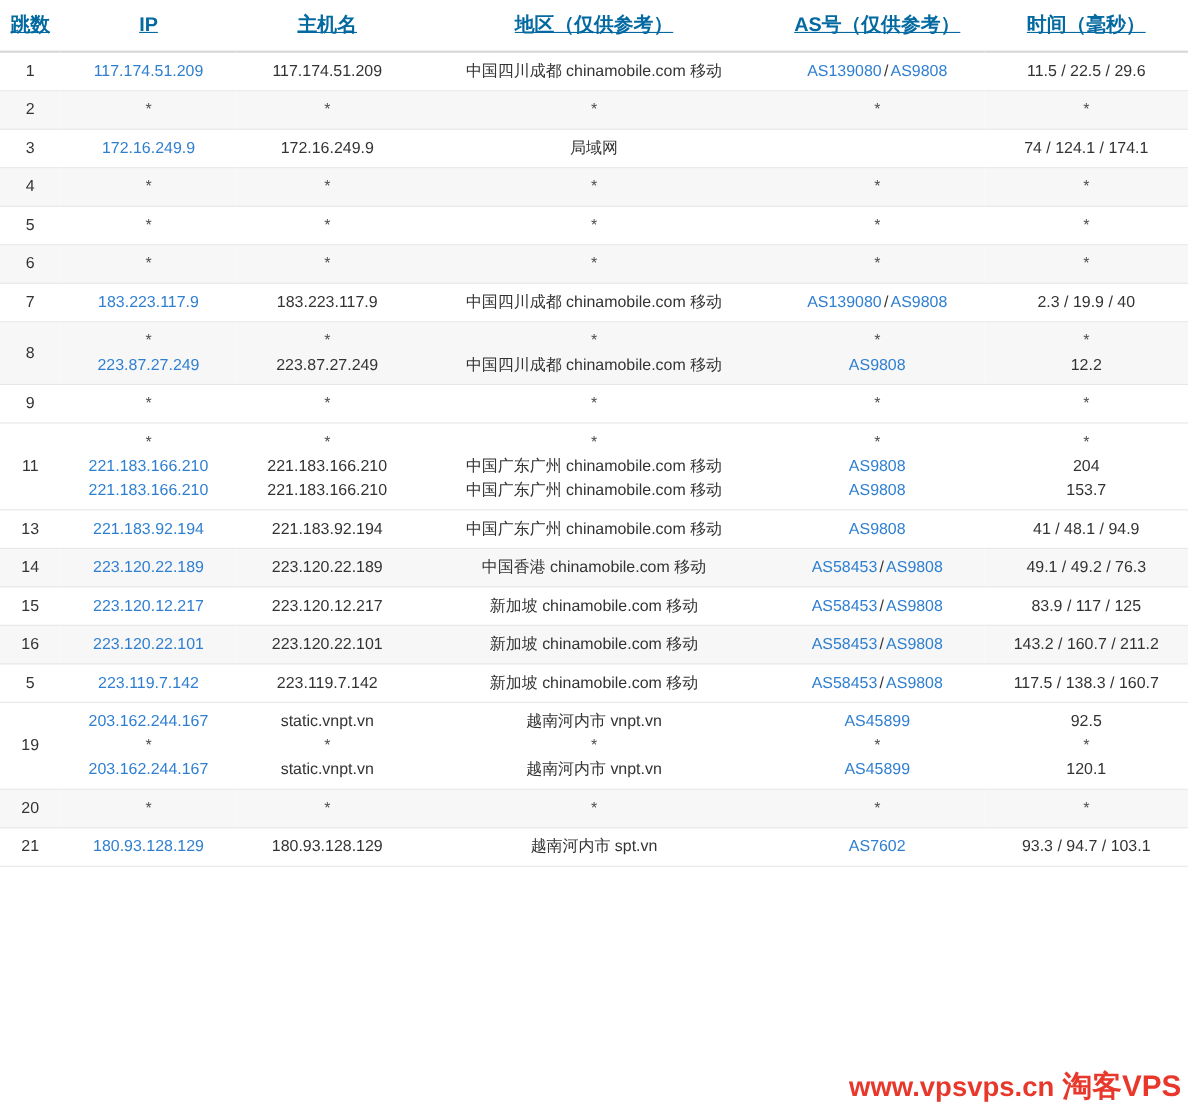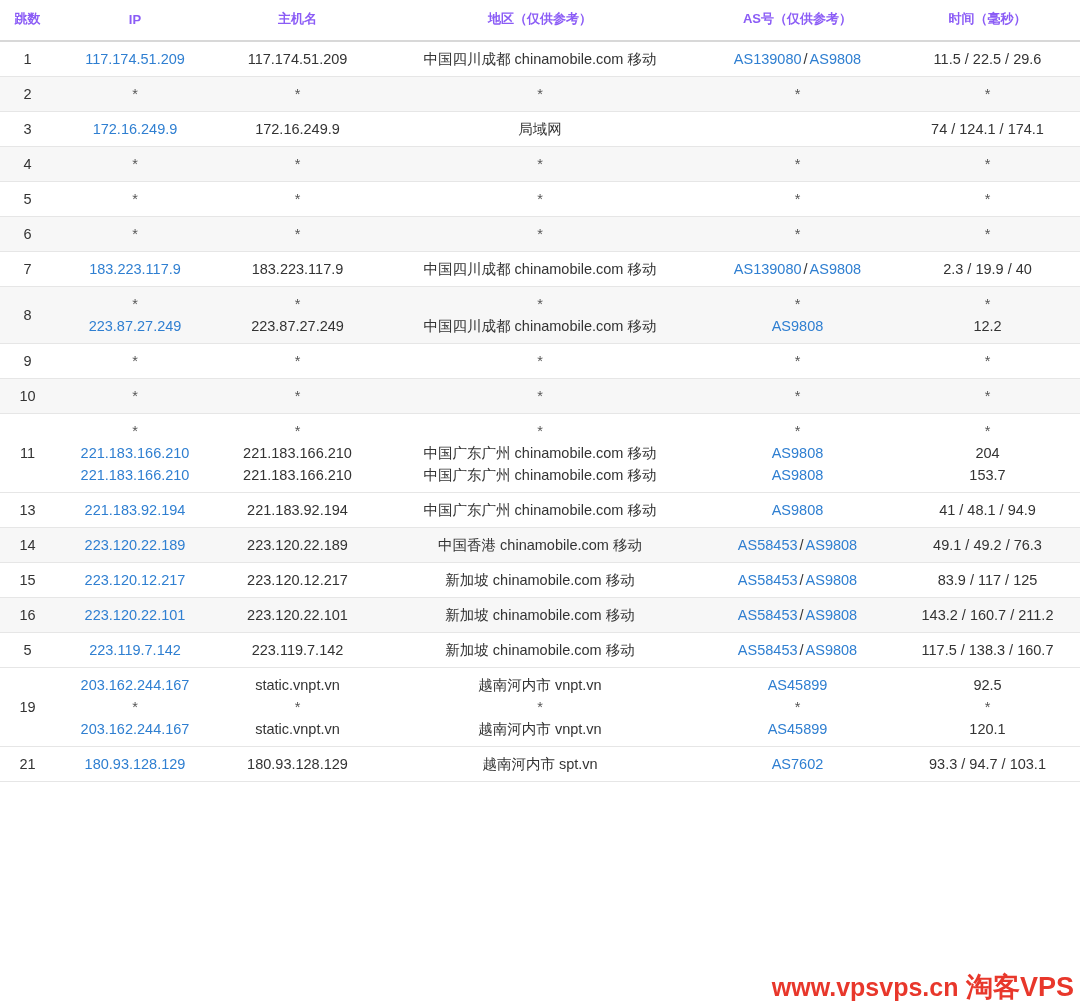--- a/index.html
+++ b/index.html
@@ -16,26 +16,27 @@
     position: relative;
   }
   table.traceroute {
     border-collapse: collapse;
     width: 1080px;
     table-layout: fixed;
     font-size: 14.5px;
   }
   table.traceroute th {
     font-weight: bold;
-    font-size: 13px;
-    color: #8b5cf6;
+    font-size: 18px;
+    color: #0369a1;
     padding: 10px 4px 12px 4px;
     text-align: center;
     border-bottom: 2px solid #d8d8d8;
     vertical-align: middle;
+    text-decoration: underline;
   }
   table.traceroute td {
     text-align: center;
     vertical-align: middle;
     border-bottom: 1px solid #e6e6e6;
     padding: 6px 4px;
     line-height: 22px;
     color: #333;
   }
   .col-hop   { width: 55px; }
@@ -255,38 +256,20 @@
         <td>
           <span class="sub star">*</span>
         </td>
         <td>
           <span class="sub asline"><span class="star">*</span></span>
         </td>
         <td>
           <span class="sub star">*</span>
         </td>
       </tr>
-      <tr class="zebra">
-        <td class="cell-hop">10</td>
-        <td>
-          <span class="sub star">*</span>
-        </td>
-        <td>
-          <span class="sub star">*</span>
-        </td>
-        <td>
-          <span class="sub star">*</span>
-        </td>
-        <td>
-          <span class="sub asline"><span class="star">*</span></span>
-        </td>
-        <td>
-          <span class="sub star">*</span>
-        </td>
-      </tr>
       <tr>
         <td class="cell-hop">11</td>
         <td>
           <span class="sub star">*</span>
           <span class="sub ipline"><a href="#">221.183.166.210</a></span>
           <span class="sub ipline"><a href="#">221.183.166.210</a></span>
         </td>
         <td>
           <span class="sub star">*</span>
           <span class="sub">221.183.166.210</span>
@@ -417,20 +400,38 @@
         </td>
         <td>
           <span class="sub asline"><a href="#">AS45899</a></span>
           <span class="sub asline"><span class="star">*</span></span>
           <span class="sub asline"><a href="#">AS45899</a></span>
         </td>
         <td>
           <span class="sub">92.5</span>
           <span class="sub star">*</span>
           <span class="sub">120.1</span>
+        </td>
+      </tr>
+      <tr class="zebra">
+        <td class="cell-hop">20</td>
+        <td>
+          <span class="sub star">*</span>
+        </td>
+        <td>
+          <span class="sub star">*</span>
+        </td>
+        <td>
+          <span class="sub star">*</span>
+        </td>
+        <td>
+          <span class="sub asline"><span class="star">*</span></span>
+        </td>
+        <td>
+          <span class="sub star">*</span>
         </td>
       </tr>
       <tr>
         <td class="cell-hop">21</td>
         <td>
           <span class="sub ipline"><a href="#">180.93.128.129</a></span>
         </td>
         <td>
           <span class="sub">180.93.128.129</span>
         </td>

